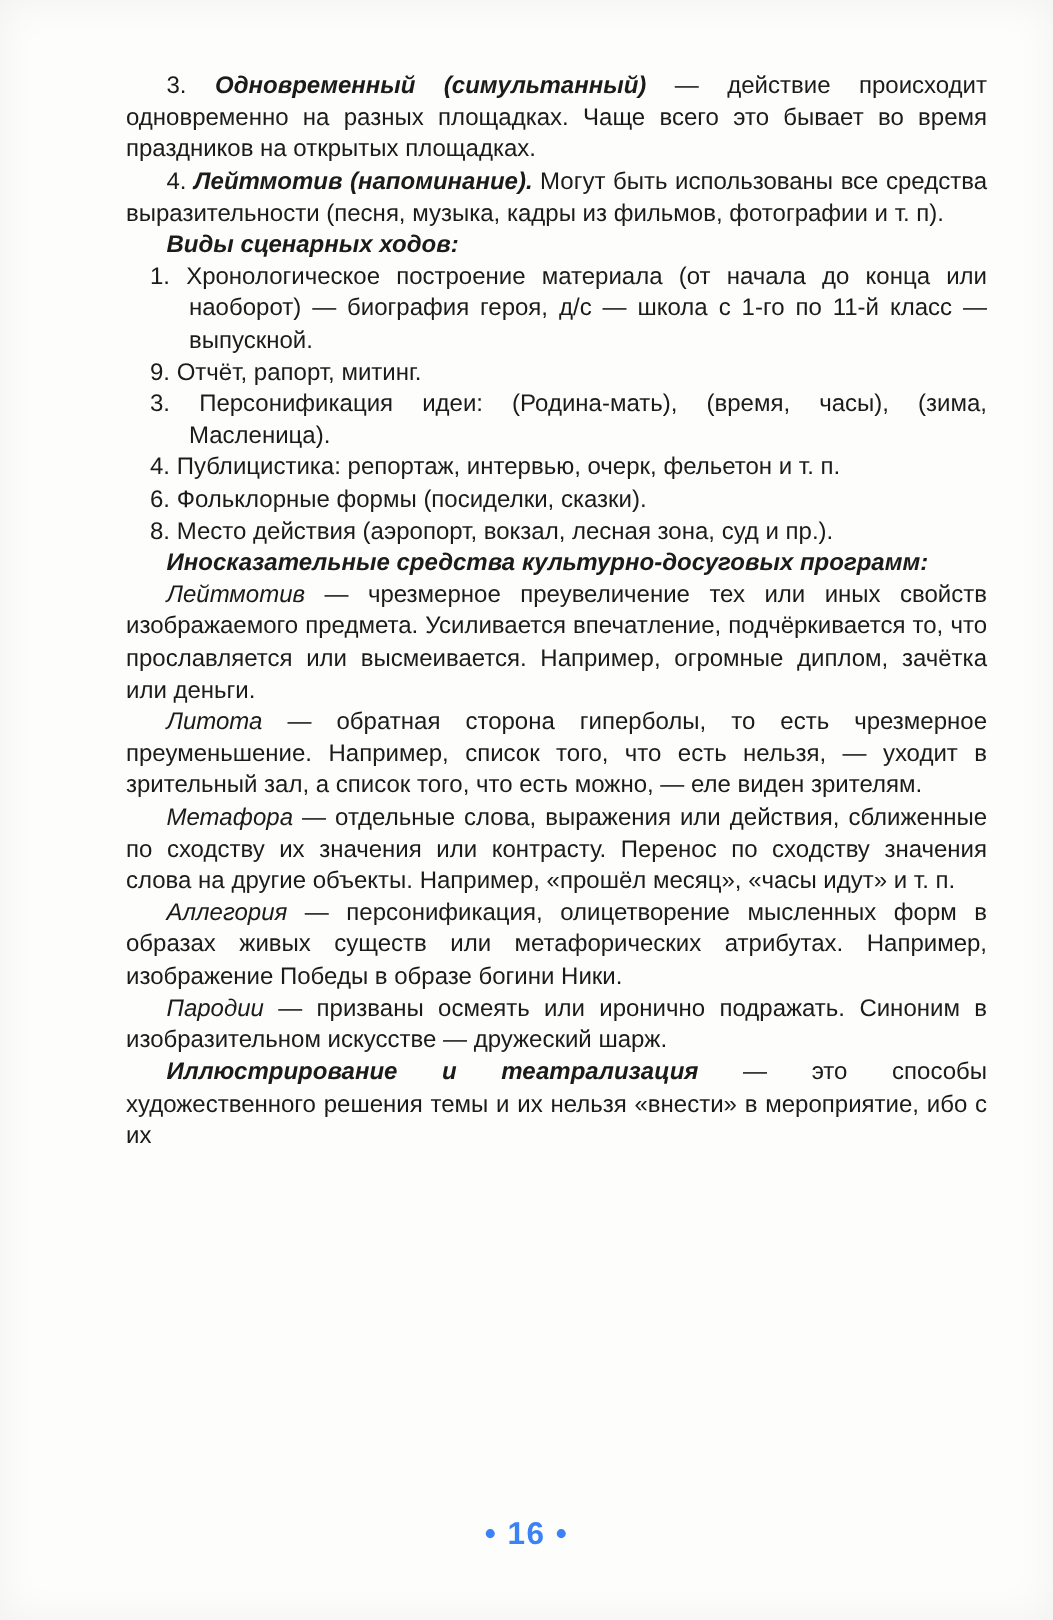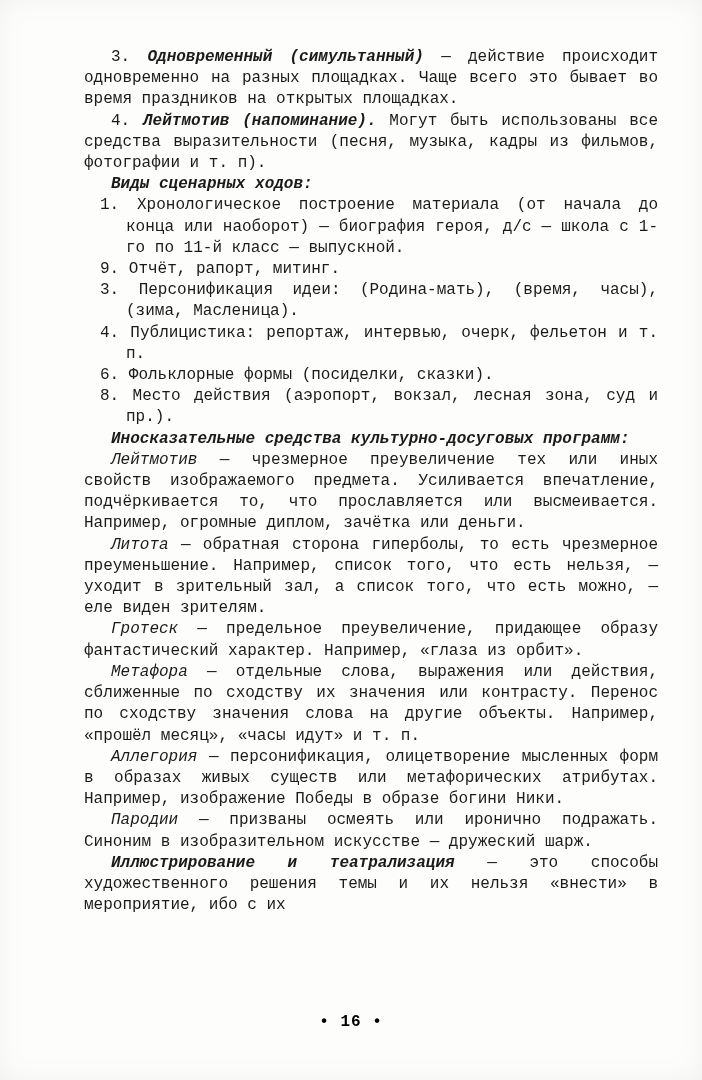--- a/index.html
+++ b/index.html
@@ -10,63 +10,62 @@
     overflow: hidden;
   }
   .page {
     position: relative;
     width: 702px;
     height: 1080px;
     box-sizing: border-box;
     background: #fdfdfb;
     box-shadow: inset 0 0 28px rgba(0,0,0,0.05);
     padding: 47px 44px 0 84px;
-    font-family: Liberation Mono, monospace;
+    font-family: Liberation Sans, sans-serif;
     font-size: 16px;
     line-height: 21.2px;
     color: #1b1b1b;
   }
   .text-block p {
     margin: 0;
     text-align: justify;
   }
   .p-indent { text-indent: 27px; }
   .p-list   { padding-left: 42px; text-indent: -26px; }
   .r-n  { font-style: normal;  font-weight: normal; }
   .r-i  { font-style: italic;  font-weight: normal; }
   .r-bi { font-style: italic;  font-weight: bold; }
   .footer {
     position: absolute;
     left: 0;
     right: 0;
     top: 1012px;
     text-align: center;
     font-weight: bold;
-    font-size: 16px;
+    font-size: 21px;
     letter-spacing: 1px;
-    color: #000000;
+    color: #3b82f6;
   }
 </style>
 </head>
 <body>
 
 <div class="page">
   <div class="text-block" id="text-block">
       <p class="p-indent"><span class="r-n">3. </span><span class="r-bi">Одновременный (симультанный)</span><span class="r-n"> — действие происходит одновременно на разных площадках. Чаще всего это бывает во время праздников на открытых площадках.</span></p>
       <p class="p-indent"><span class="r-n">4. </span><span class="r-bi">Лейтмотив (напоминание).</span><span class="r-n"> Могут быть использованы все средства выразительности (песня, музыка, кадры из фильмов, фотографии и т. п).</span></p>
       <p class="p-indent"><span class="r-bi">Виды сценарных ходов:</span></p>
       <p class="p-list"><span class="r-n">1. Хронологическое построение материала (от начала до конца или наоборот) — биография героя, д/с — школа с 1-го по 11-й класс — выпускной.</span></p>
       <p class="p-list"><span class="r-n">9. Отчёт, рапорт, митинг.</span></p>
       <p class="p-list"><span class="r-n">3. Персонификация идеи: (Родина-мать), (время, часы), (зима, Масленица).</span></p>
       <p class="p-list"><span class="r-n">4. Публицистика: репортаж, интервью, очерк, фельетон и т. п.</span></p>
       <p class="p-list"><span class="r-n">6. Фольклорные формы (посиделки, сказки).</span></p>
       <p class="p-list"><span class="r-n">8. Место действия (аэропорт, вокзал, лесная зона, суд и пр.).</span></p>
       <p class="p-indent"><span class="r-bi">Иносказательные средства культурно-досуговых программ:</span></p>
       <p class="p-indent"><span class="r-i">Лейтмотив</span><span class="r-n"> — чрезмерное преувеличение тех или иных свойств изображаемого предмета. Усиливается впечатление, подчёркивается то, что прославляется или высмеивается. Например, огромные диплом, зачётка или деньги.</span></p>
       <p class="p-indent"><span class="r-i">Литота</span><span class="r-n"> — обратная сторона гиперболы, то есть чрезмерное преуменьшение. Например, список того, что есть нельзя, — уходит в зрительный зал, а список того, что есть можно, — еле виден зрителям.</span></p>
-      <p class="p-indent"><span class="r-i">Гротеск</span><span class="r-n"> — предельное преувеличение, придающее образу фантастический характер. Например, «глаза из орбит».</span></p>
       <p class="p-indent"><span class="r-i">Метафора</span><span class="r-n"> — отдельные слова, выражения или действия, сближенные по сходству их значения или контрасту. Перенос по сходству значения слова на другие объекты. Например, «прошёл месяц», «часы идут» и т. п.</span></p>
       <p class="p-indent"><span class="r-i">Аллегория</span><span class="r-n"> — персонификация, олицетворение мысленных форм в образах живых существ или метафорических атрибутах. Например, изображение Победы в образе богини Ники.</span></p>
       <p class="p-indent"><span class="r-i">Пародии</span><span class="r-n"> — призваны осмеять или иронично подражать. Синоним в изобразительном искусстве — дружеский шарж.</span></p>
       <p class="p-indent"><span class="r-bi">Иллюстрирование и театрализация</span><span class="r-n"> — это способы художественного решения темы и их нельзя «внести» в мероприятие, ибо с их</span></p>
     </div>
   <div class="footer">• 16 •</div>
 </div>
 
 </body></html>

